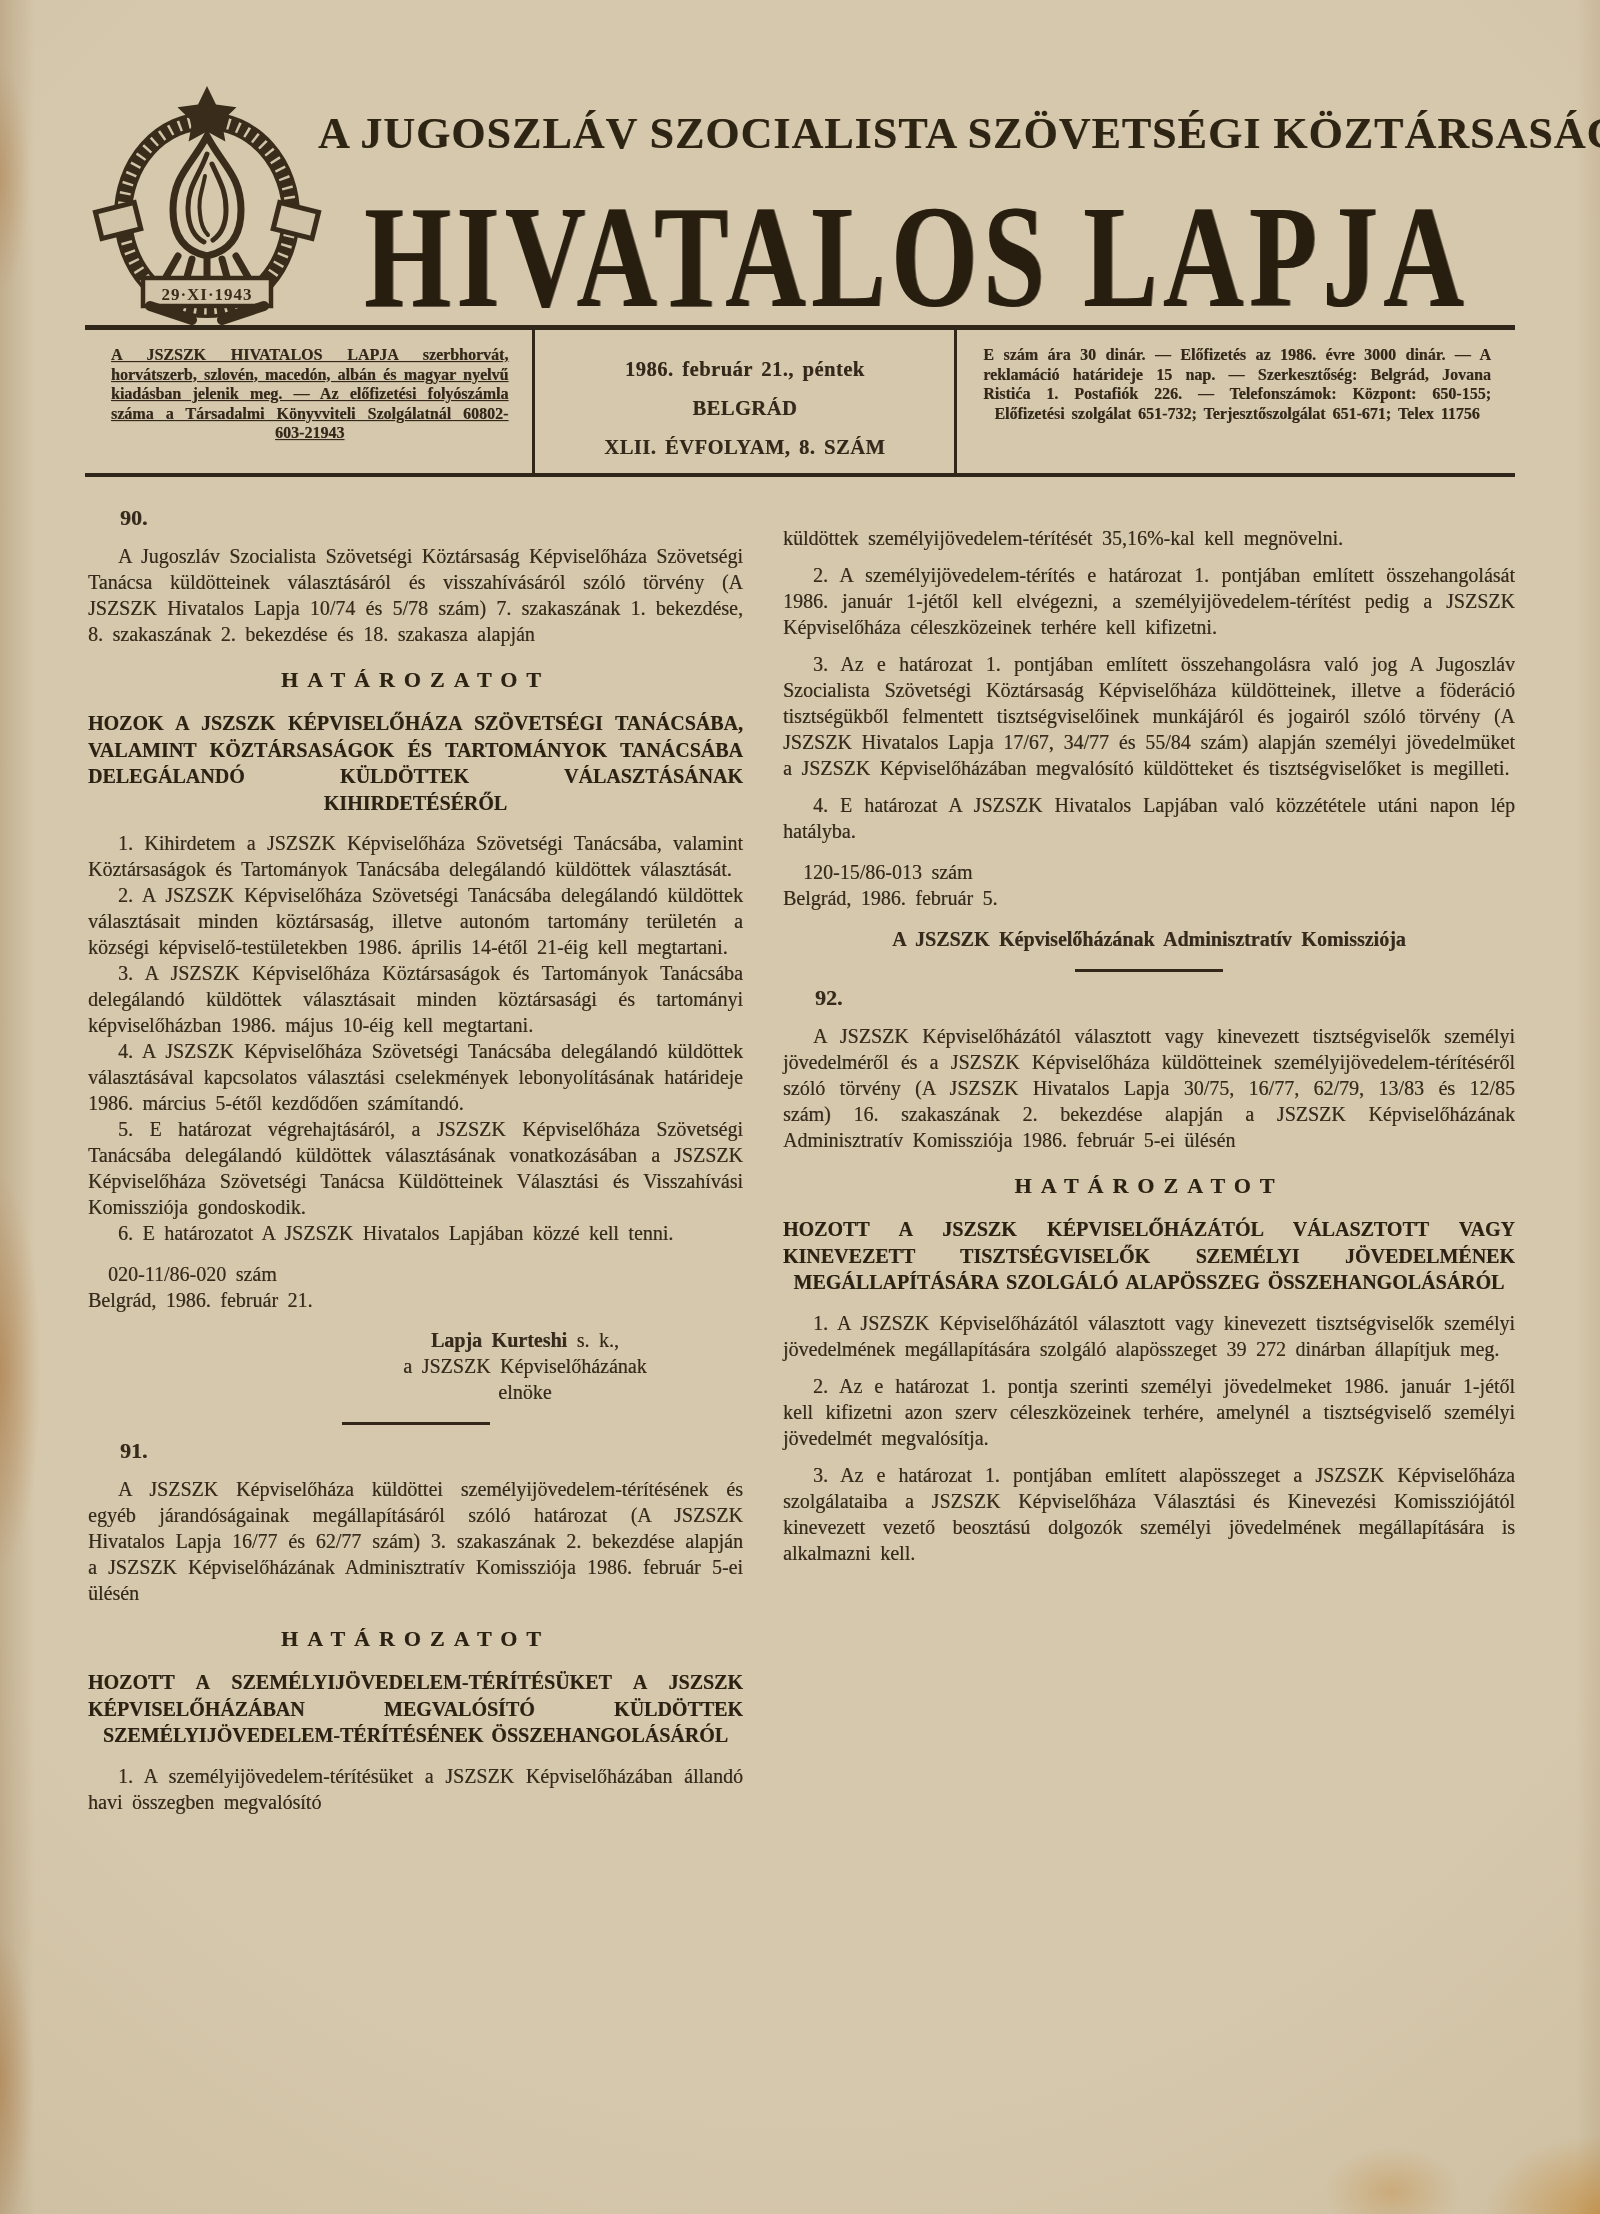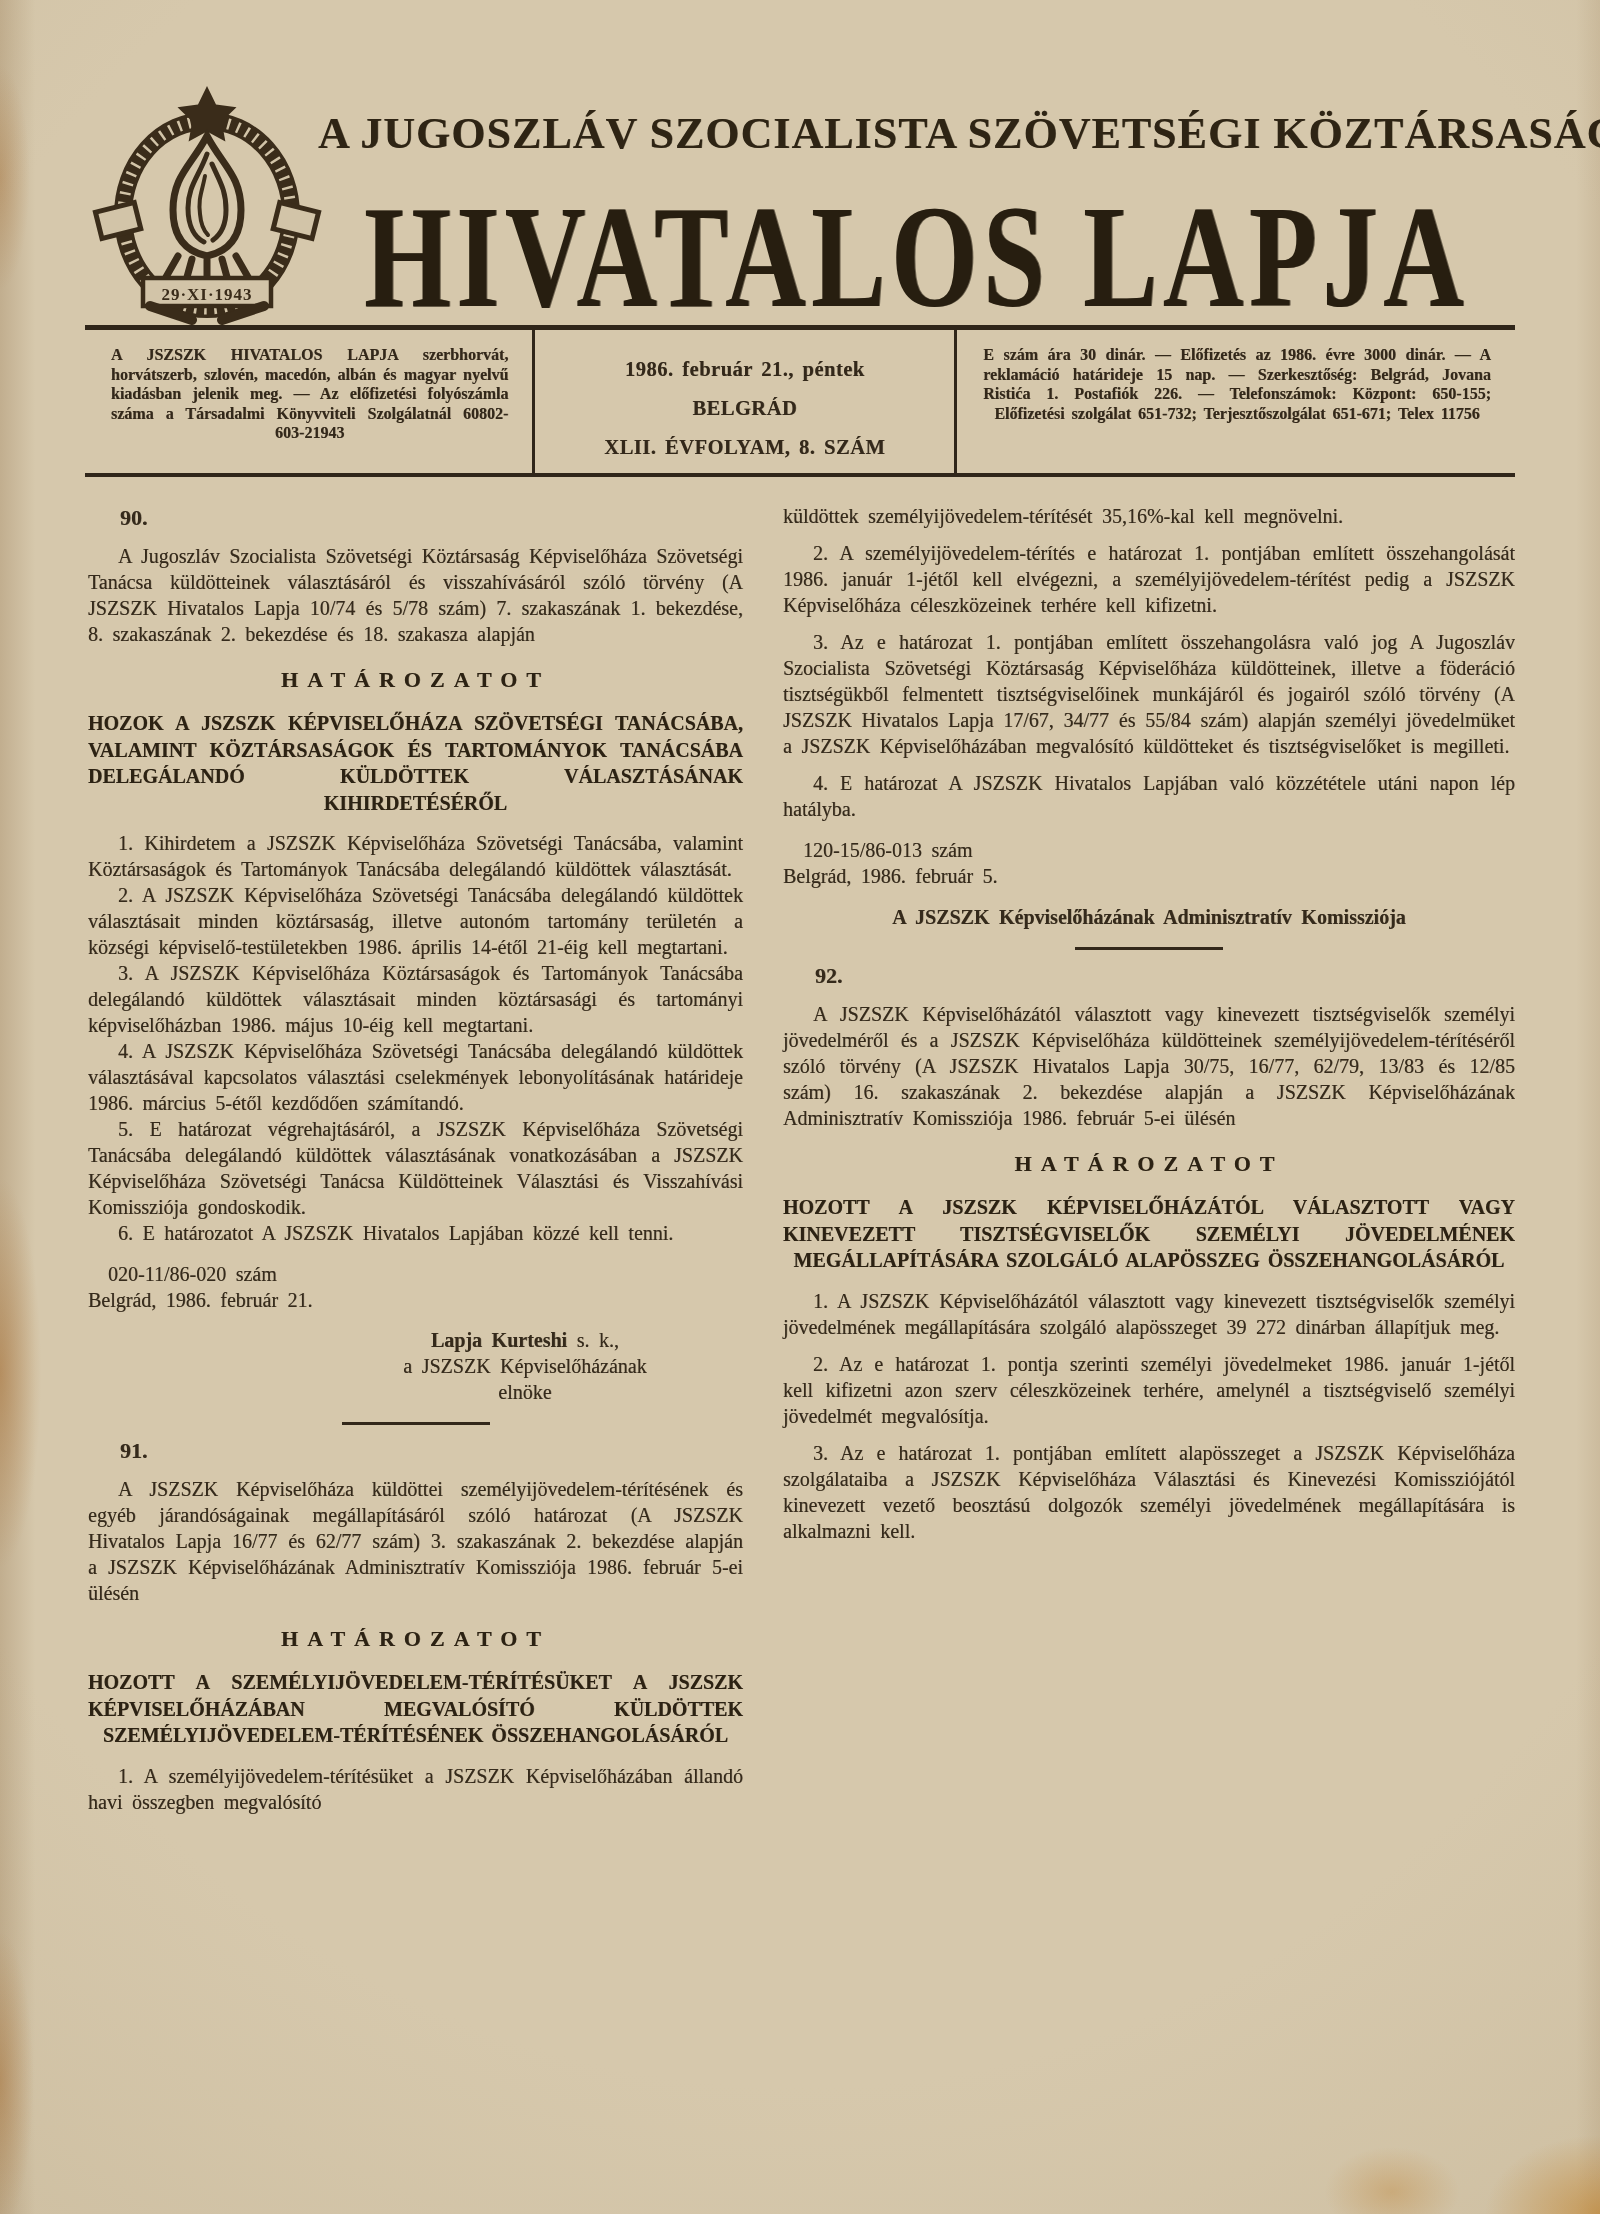--- a/index.html
+++ b/index.html
@@ -46,40 +46,40 @@
     border-top:5px solid #30261a; border-bottom:4px solid #30261a;
     min-height:152px;
   }
   .info-cell {
     font-size:16px; line-height:19.5px; font-weight:bold;
     padding:15px 24px 13px 26px;
     text-align:justify; text-align-last:center;
     color:#33281a; text-shadow:0.4px 0.3px 0 rgba(51,40,26,.5);
     word-spacing:3px;
   }
-  .cell-left  { width:31.5%; border-right:3px solid #30261a; }
+  .cell-left  { width:31.5%; border-right:3px solid #30261a;text-decoration:underline; }
   .cell-mid   { width:29.5%; border-right:3px solid #30261a;
                 display:flex; flex-direction:column; justify-content:space-between;
                 text-align:center; text-align-last:center; padding:30px 8px 16px; }
   .cell-right { width:39%; }
   .issue-line { font-size:20.5px; letter-spacing:0.5px; }
 
   
   .columns {
     position:absolute; top:503px; left:88px; right:85px; bottom:0;
     display:flex; gap:40px; overflow:hidden;
   }
   .col { font-size:20px; line-height:26px; word-spacing:4.5px;
          text-shadow:0.4px 0.25px 0 rgba(53,42,27,.5); }
   .col-left  { width:655px; flex:none; }
   .col-right { flex:1; }
 
   .art-num { font-size:22px; font-weight:bold; margin:2px 0 12px; padding-left:32px; }
   .para { text-align:justify; text-indent:30px; margin:0; }
-  .para.no-indent { text-indent:0; }
+  .para.no-indent { text-indent:0;margin-top:22px; }
   .para.gap { margin-top:11px; }
   .decree-word {
     text-align:center; font-weight:bold; font-size:22px; letter-spacing:9px;
     margin:20px 0 17px; color:#2c2213;
   }
   .art-title {
     font-weight:bold; text-align:justify; text-align-last:center;
     line-height:26.5px; margin:0 0 14px; color:#2c2213; word-spacing:3px;
   }
   .ref-block { margin-top:15px; }

